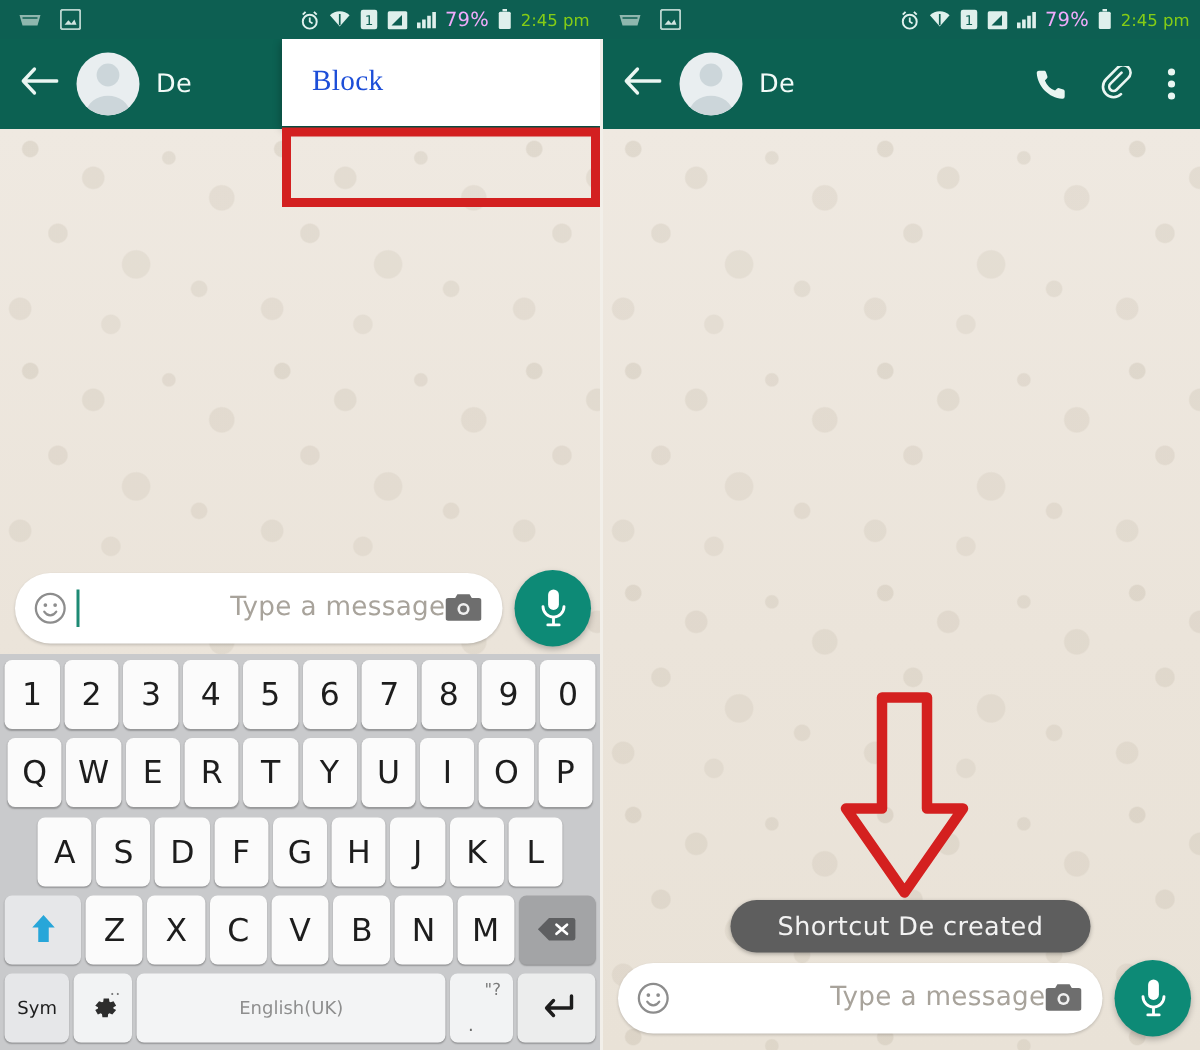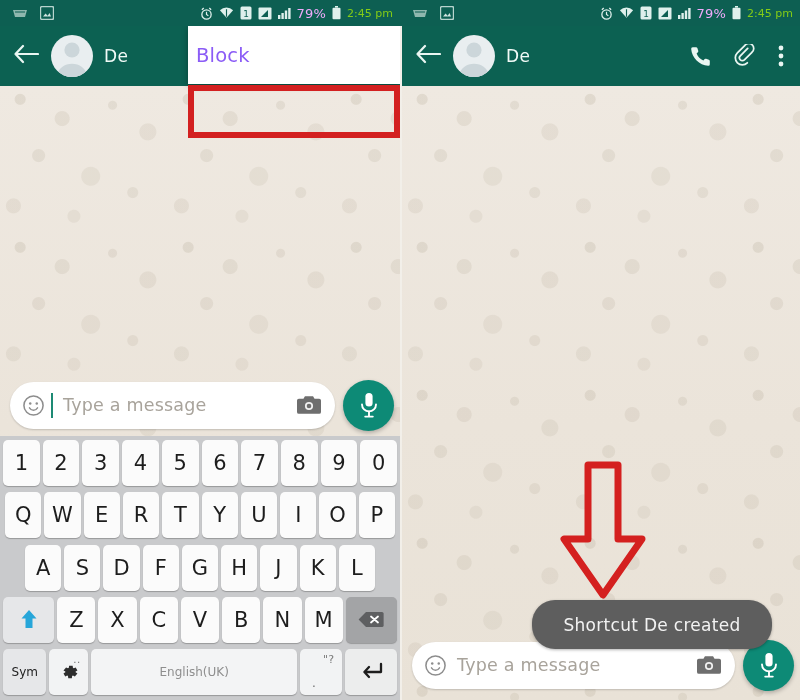--- a/index.html
+++ b/index.html
@@ -71,22 +71,23 @@
   }
 
   
   .menu {
     position: absolute; top: 0; left: 188px; width: 212px;
     background: #fff; z-index: 40;
     box-shadow: 0 2px 6px rgba(0,0,0,.33);
   }
   .menu-item {
     height: 58px; display: flex; align-items: center;
-    padding-left: 8px; font-size: 19.5px; color: #8b5cf6;
+    padding-left: 20px; font-size: 19.5px; color: #1d4ed8;
     letter-spacing: .2px;
+    font-family: Liberation Serif, serif;
   }
   .menu-item.second { height: 53px; }
   .menu-highlight {
     position: absolute; left: 0px; top: 59px; width: 212px; height: 53px;
     border: 6px solid #d32020; z-index: 41; pointer-events: none;
   }
 
   
   .composer {
     position: absolute; left: 0; right: 0; display: flex;
@@ -94,21 +95,21 @@
   }
   .composer.left-composer { top: 348px; height: 62px; }
   .composer.right-composer { bottom: 4px; height: 62px; }
   .inputpill {
     flex: 1; height: 47px; background: #fff; border-radius: 25px;
     display: flex; align-items: center; padding: 0 14px 0 12px;
     box-shadow: 0 1px 2px rgba(0,0,0,.18);
   }
   .placeholder {
     flex: 1; color: #a8a39b; font-size: 17.5px; letter-spacing: .2px;
-    padding-left: 10px; white-space: nowrap;
+    padding-left: 10px; white-space: nowrap; text-align: right;
   }
   .caret {
     width: 2px; height: 25px; background: #1d8a74; margin-left: 6px; flex: none;
   }
   .micbtn {
     width: 51px; height: 51px; border-radius: 50%; background: #0d8a76;
     margin-left: 8px; flex: none;
     display: flex; align-items: center; justify-content: center;
     box-shadow: 0 2px 4px rgba(0,0,0,.25);
   }
@@ -135,25 +136,24 @@
   .key.gear { flex: 1.0; background: #f2f3f4; position: relative; }
   .key.space { flex: 5.3; font-size: 12px; color: #8e8e8e; background: #f3f4f5; }
   .key.punct { flex: 1.08; background: #f2f3f4; position: relative; font-size: 13px; color: #6d6d6d; }
   .key.enter { flex: 1.34; background: #eceded; }
   .mini-top { position: absolute; top: 4px; right: 8px; font-size: 11px; color: #7b7b7b; }
   .mini-bot { position: absolute; bottom: 5px; left: 12px; font-size: 12px; color: #6d6d6d; }
 
   
   .bigarrow { position: absolute; left: 153px; top: 435px; z-index: 30; }
   .toast {
-    position: absolute; left: 85px; top: 574px; width: 240px; height: 49px;
+    position: absolute; left: 85px; top: 574px; width: 240px; height: 35px;
     background: #5e5e5e; border-radius: 23px; z-index: 28;
     display: flex; align-items: center; justify-content: center;
     box-shadow: 0 1px 3px rgba(0,0,0,.3);
-    margin-left: 45px;
   }
   .toast-text { color: #f2f2f2; font-size: 17px; letter-spacing: .3px; }
 </style>
 </head>
 <body>
 
 <div id="screen">
 
   <div class="statusbar">
 

